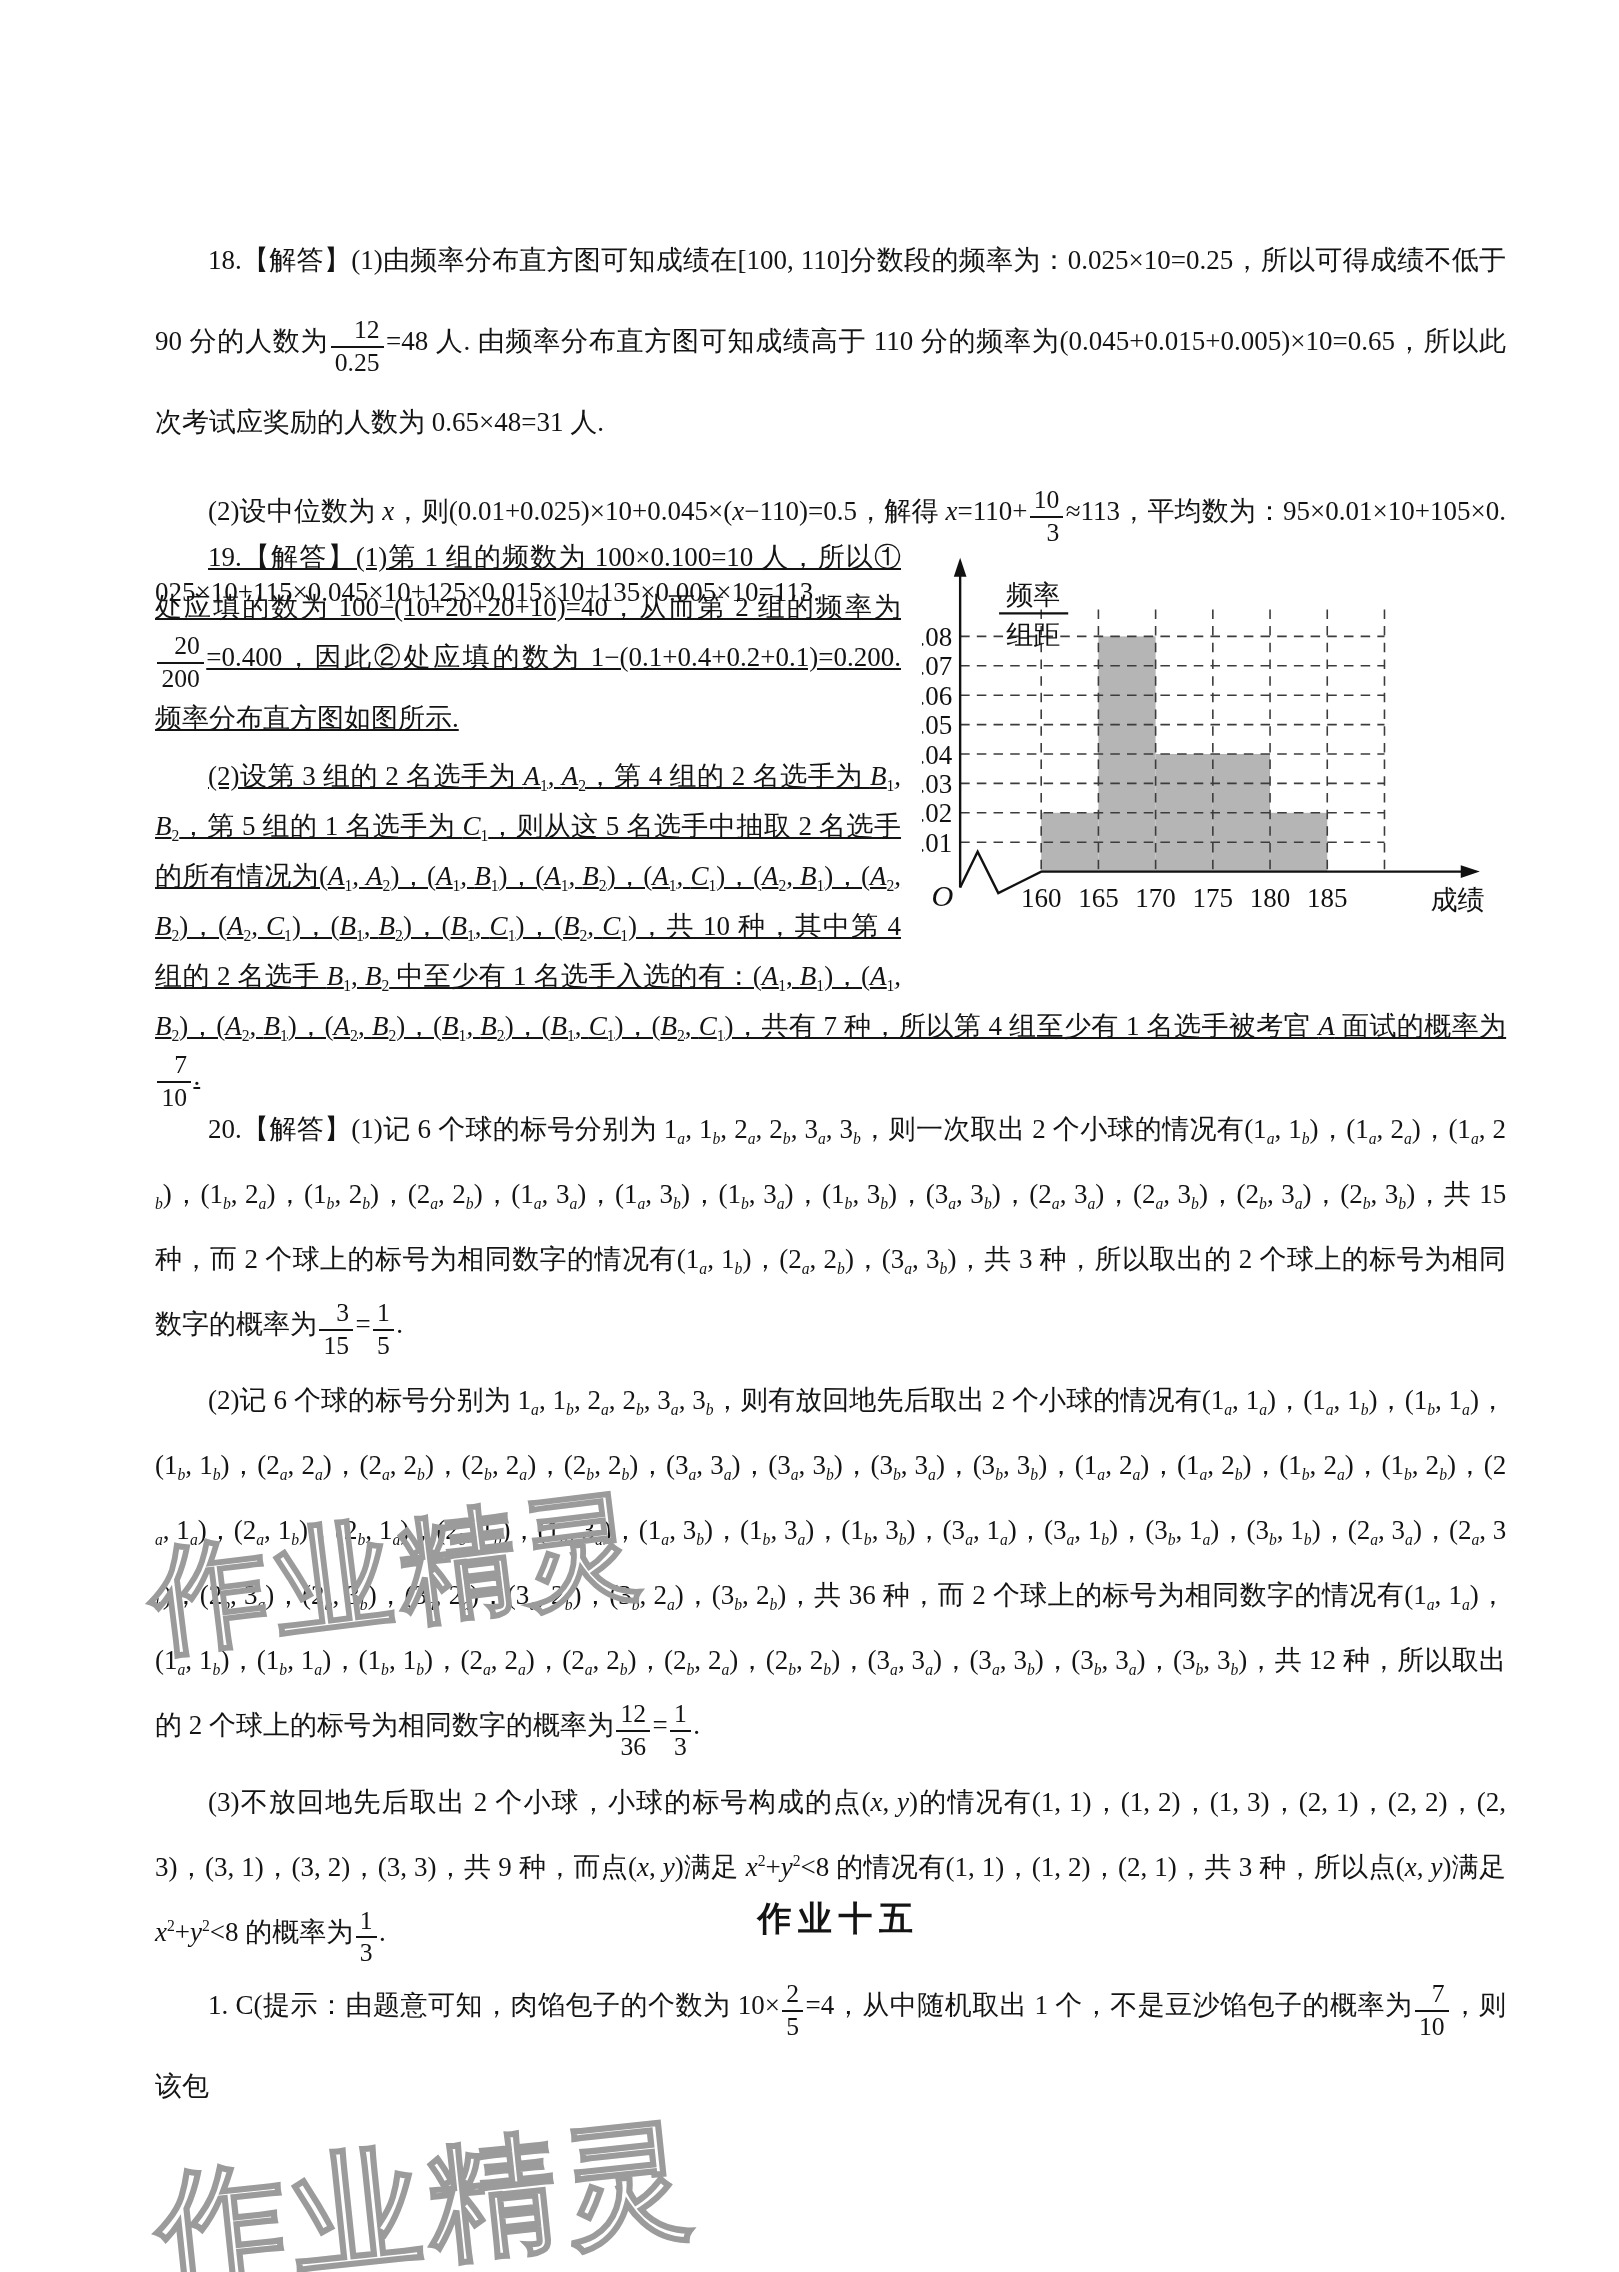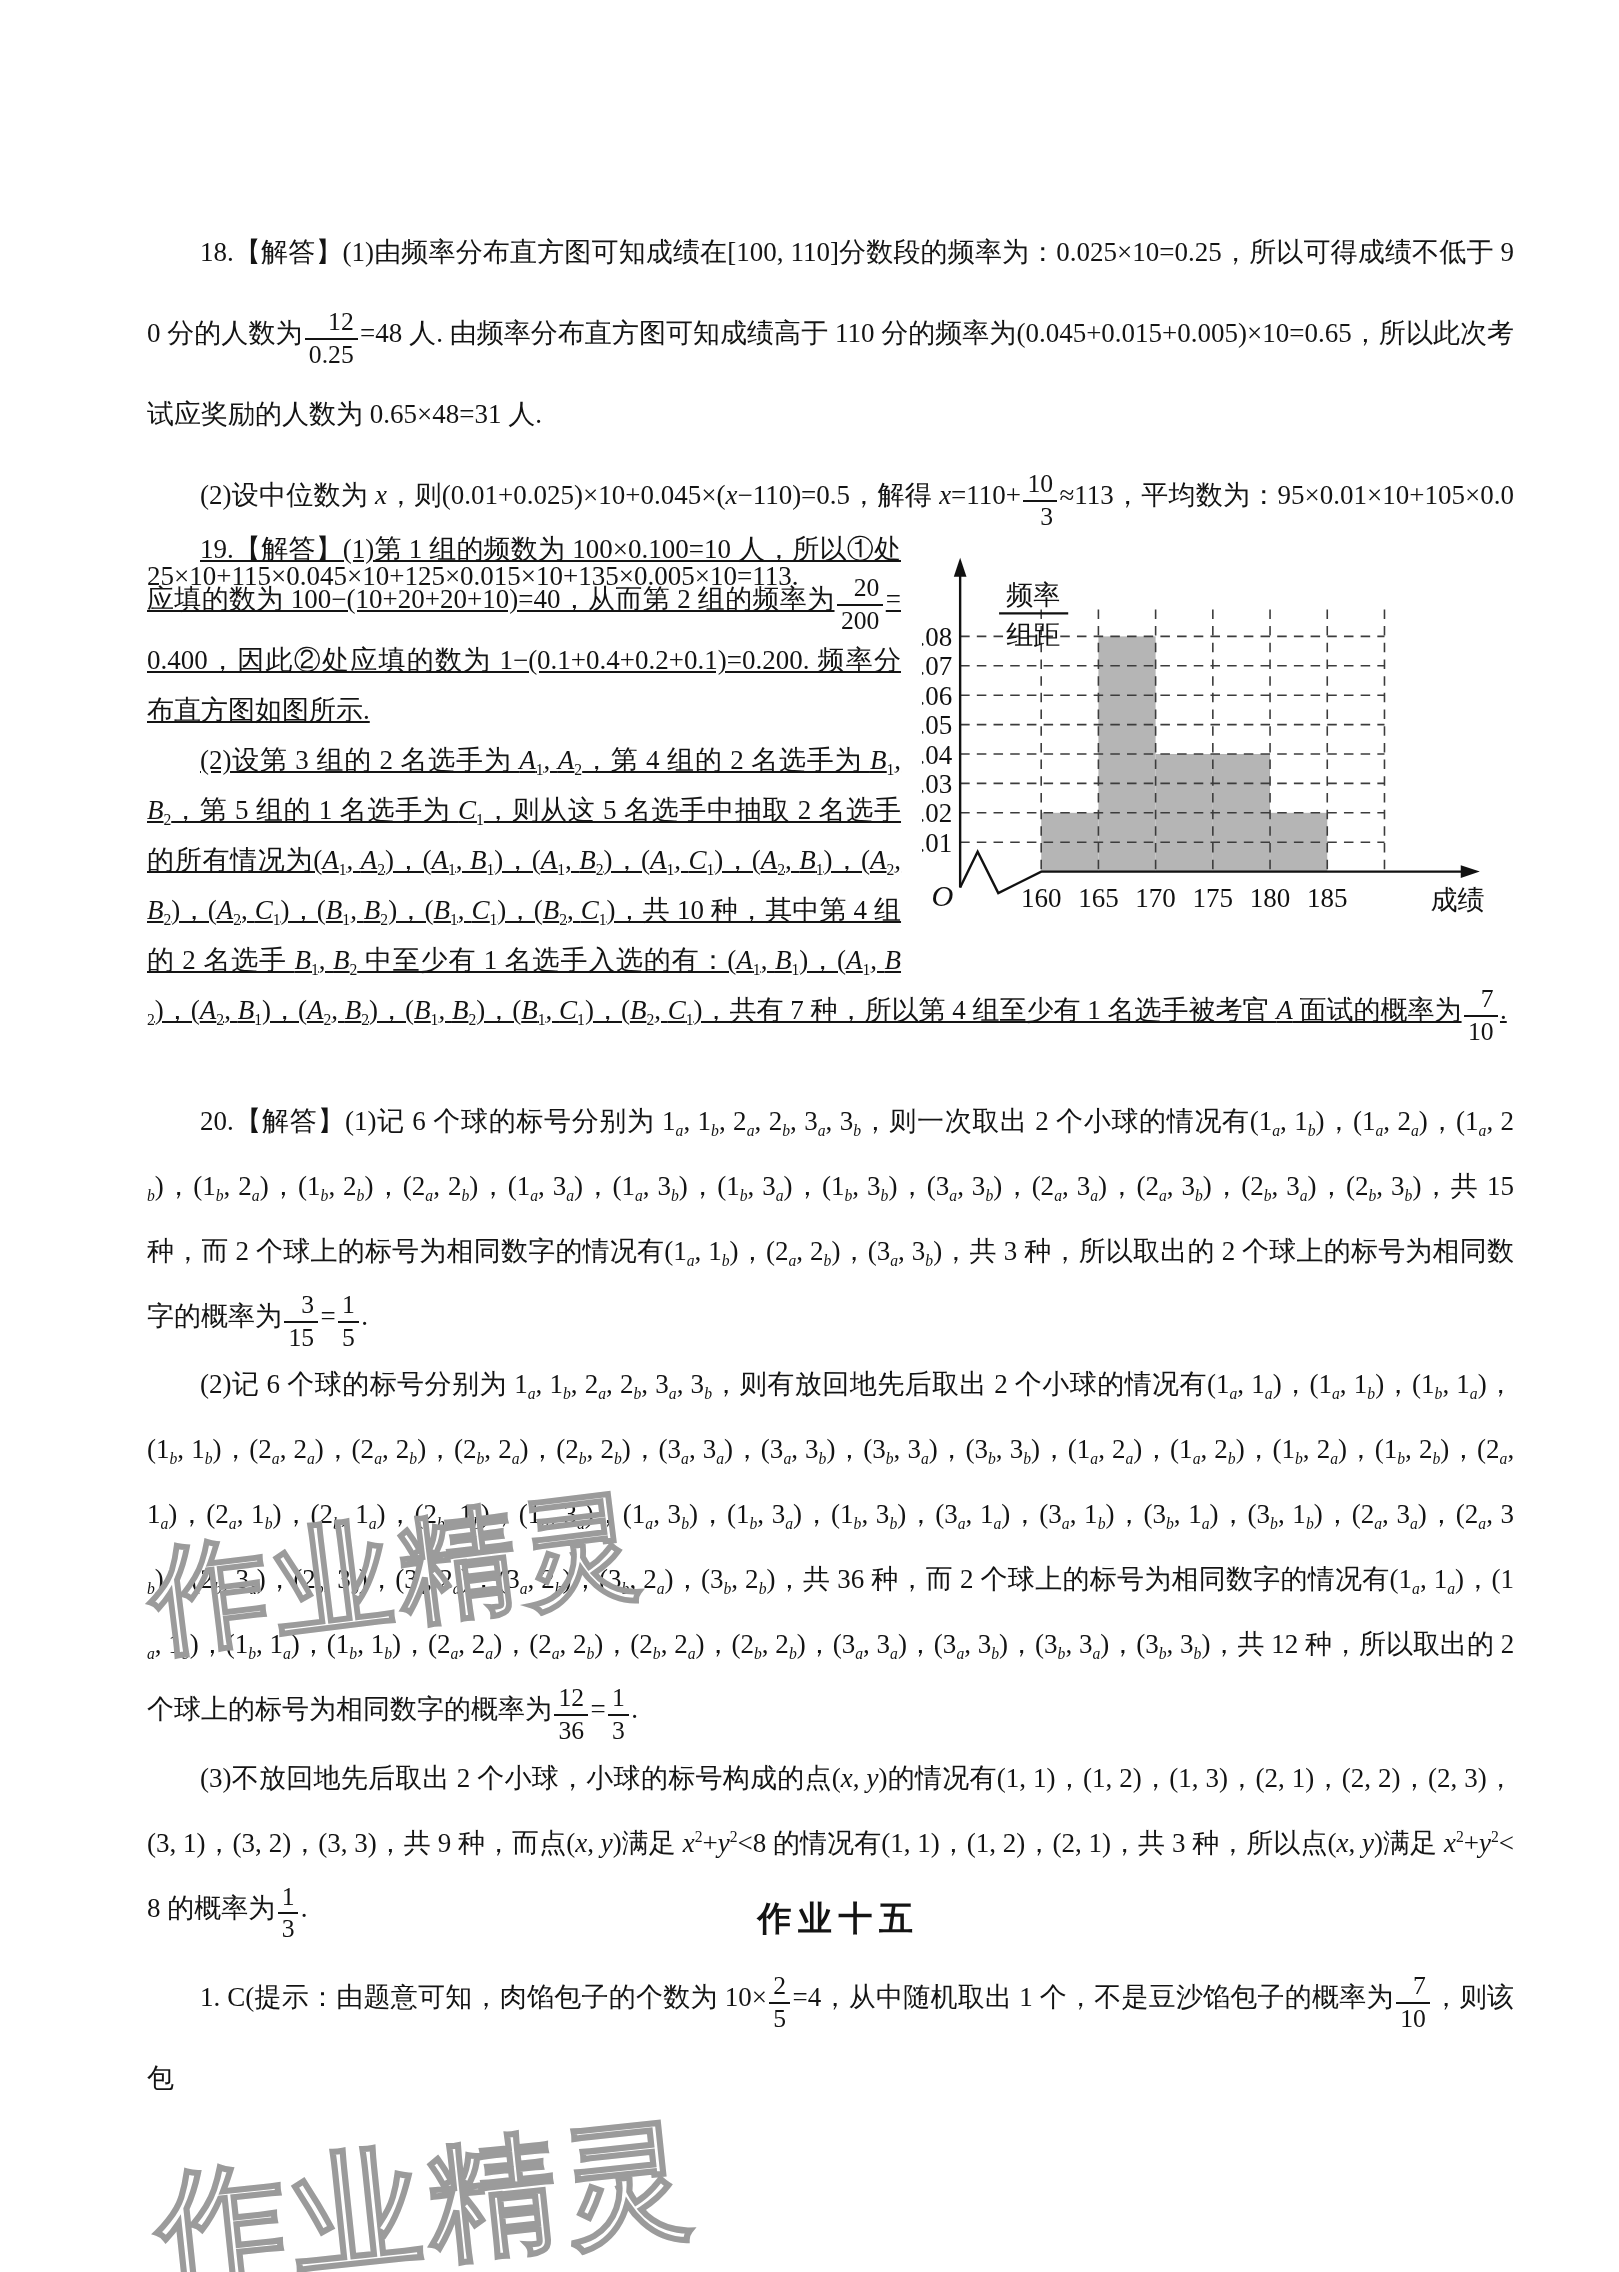--- a/index.html
+++ b/index.html
@@ -1,20 +1,20 @@
 <!DOCTYPE html>
 <html style="font-size:13px"><head>
 <meta charset="utf-8">
 <style>
   html,body{margin:0;padding:0;}
   body{width:1619px;height:2273px;position:relative;background:#ffffff;overflow:hidden;
        font-family:"Liberation Serif","DejaVu Serif",serif;color:#141414;}
   .page{position:absolute;inset:0;}
   .blk{position:absolute;left:147px;width:1367px;}
-  .bp{margin:0;font-size:27px;text-align:justify;text-indent:53px;word-break:break-all;}
+  .bp{margin:8px;font-size:27px;text-align:justify;text-indent:53px;word-break:break-all;}
   .lh18{line-height:81px;}
   .lh19{line-height:50px;text-decoration:underline;}
   .lh20{line-height:65px;}
   .lh1{line-height:81px;}
   
   .frac{display:inline-block;vertical-align:-0.8em;text-align:right;line-height:1.12;
         font-size:0.95em;margin:0 2.4px;text-indent:0;}
   .frac .fn{display:block;border-bottom:2.4px solid #141414;padding:0 4px 0.8px;}
   .frac .fd{display:block;padding:0.8px 4px 0;}
   .var{font-style:italic;}

